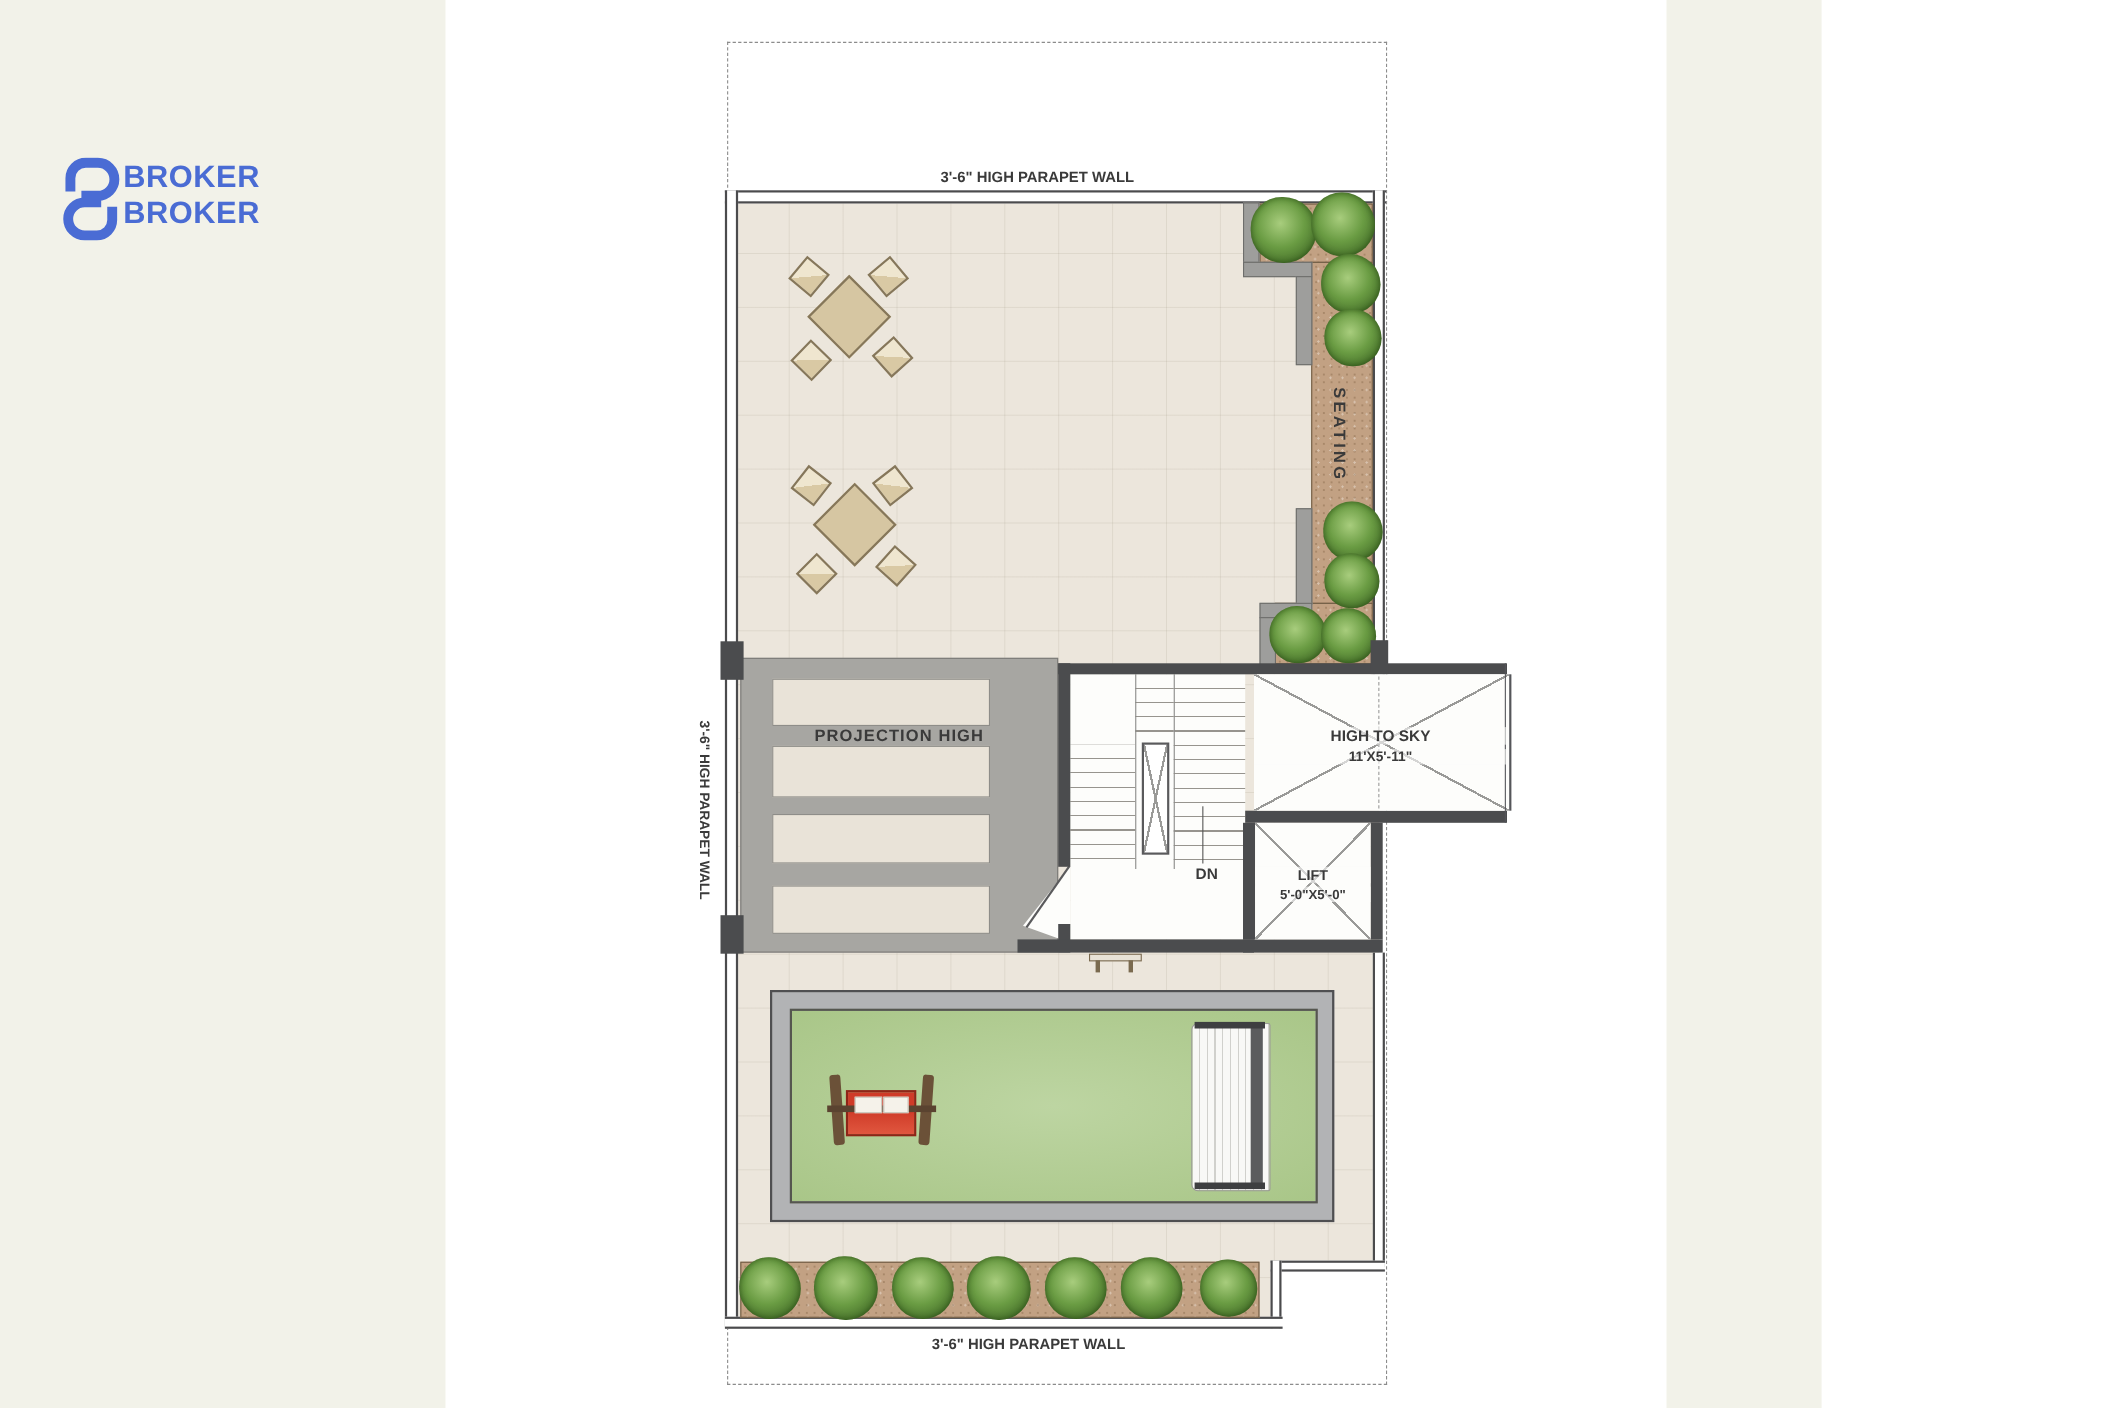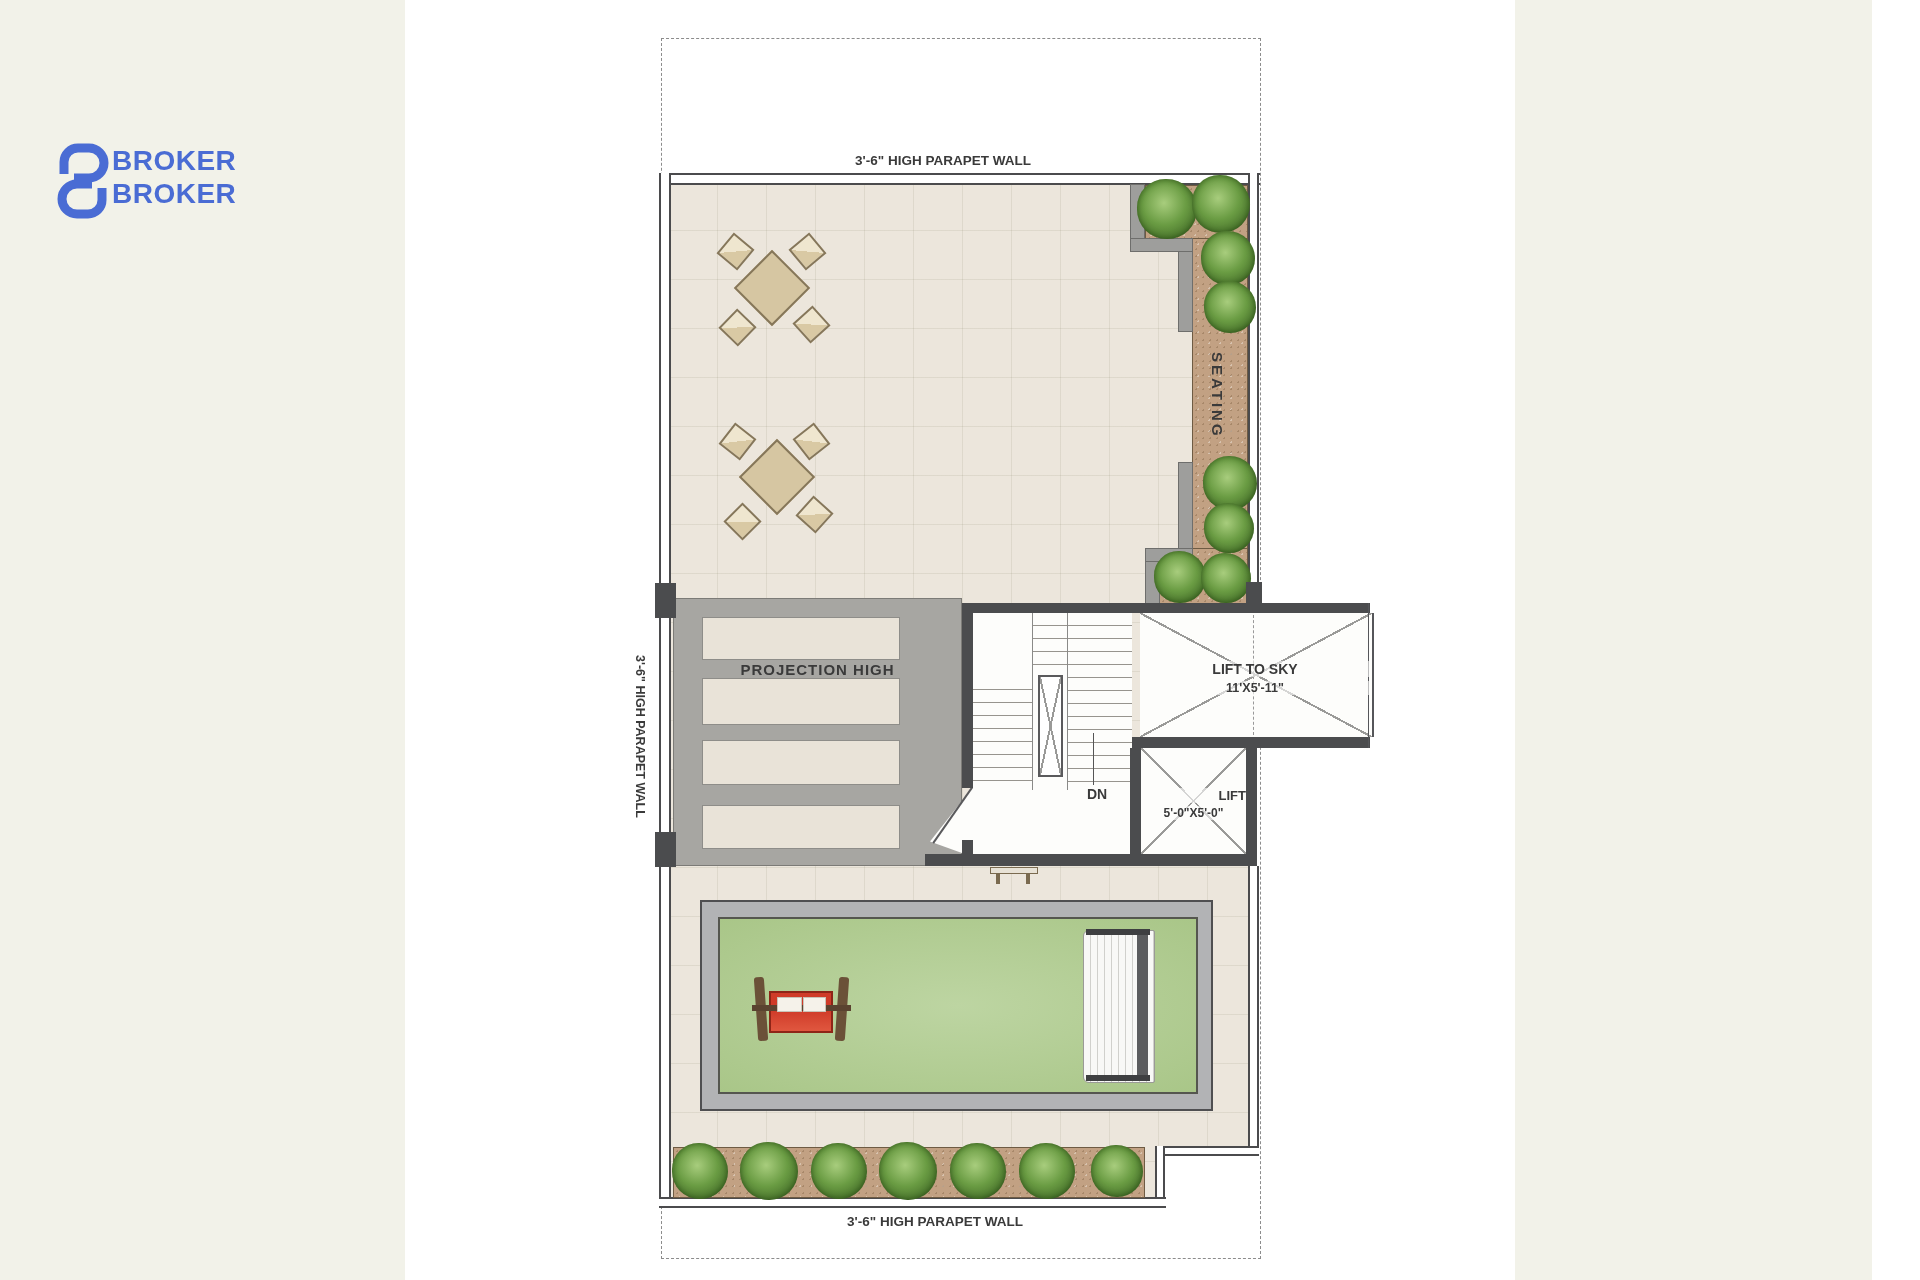--- a/index.html
+++ b/index.html
@@ -1,16 +1,16 @@
 <!DOCTYPE html>
 <html><head>
 <meta charset="utf-8">
 <style>
   html,body{margin:0;padding:0;}
-  .stage{position:relative;width:1872px;height:1280px;background:#f2f2e9;overflow:hidden;
+  .stage{position:relative;width:1656px;height:1280px;background:#f2f2e9;overflow:hidden;
          font-family:"Liberation Sans","DejaVu Sans",sans-serif;}
   .canvas{position:absolute;left:405px;top:0;width:1110px;height:1280px;background:#ffffff;}
   .abs{position:absolute;}
 
   
   .logo-text{position:absolute;left:112px;top:144px;font-weight:bold;font-size:28px;
              line-height:33px;letter-spacing:.5px;color:#4a6cd4;}
 
   
   .dashed-rect{position:absolute;border:1px dashed #8c8c8c;}
@@ -139,25 +139,25 @@
   <div class="darkwall" style="left:925px;top:854px;width:215px;height:12px;"></div>
   <div class="darkwall" style="left:1132px;top:737px;width:238px;height:11px;"></div>
   <div class="darkwall" style="left:1130px;top:748px;width:11px;height:106px;"></div>
   <div class="darkwall" style="left:1246px;top:748px;width:11px;height:106px;"></div>
   <div class="darkwall" style="left:1130px;top:854px;width:127px;height:12px;"></div>
   <div class="darkwall" style="left:1246px;top:582px;width:16px;height:31px;"></div>
 
   <div class="white-room xbox" style="left:1140px;top:613px;width:234px;height:124px;border-right:2px solid #55565a;box-sizing:border-box;"></div>
   <div class="abs" style="left:1368px;top:603px;width:1px;height:145px;background:#55565a;"></div>
   <div class="abs" style="left:1253px;top:615px;width:0;height:120px;border-left:1px dashed #999;"></div>
-  <div class="plabel" style="left:1140px;top:661px;width:230px;text-align:center;font-size:14px;background:rgba(253,253,251,.6);">LIFT TO SKY</div>
+  <div class="plabel" style="left:1140px;top:661px;width:230px;text-align:center;font-size:14px;background:rgba(253,253,251,.6);">HIGH TO SKY</div>
   <div class="plabel" style="left:1140px;top:681px;width:230px;text-align:center;font-size:12.5px;background:rgba(253,253,251,.6);">11'X5'-11"</div>
 
   <div class="white-room xbox" style="left:1141px;top:748px;width:105px;height:106px;"></div>
-  <div class="plabel" style="left:1141px;top:788px;width:105px;text-align:right;font-size:13px;background:rgba(253,253,251,.6);">LIFT</div>
+  <div class="plabel" style="left:1141px;top:788px;width:105px;text-align:center;font-size:13px;background:rgba(253,253,251,.6);">LIFT</div>
   <div class="plabel" style="left:1141px;top:806px;width:105px;text-align:center;font-size:12px;background:rgba(253,253,251,.6);">5'-0"X5'-0"</div>
 
   <div class="abs" style="left:990px;top:867px;width:46px;height:5px;background:#e8e2d6;border:1px solid #7a6a4f;"></div>
   <div class="abs" style="left:996px;top:873px;width:4px;height:11px;background:#7a6a4f;"></div>
   <div class="abs" style="left:1026px;top:873px;width:4px;height:11px;background:#7a6a4f;"></div>
 
   <div class="abs" style="left:700px;top:900px;width:513px;height:211px;background:#b2b3b5;border:2px solid #4f4f51;box-sizing:border-box;"></div>
   <div class="grass" style="left:718px;top:917px;width:480px;height:177px;"></div>
 
   <div class="abs" style="left:1083px;top:930px;width:70px;height:151px;border:1px solid #9a9a96;border-radius:6px 2px 2px 6px;

